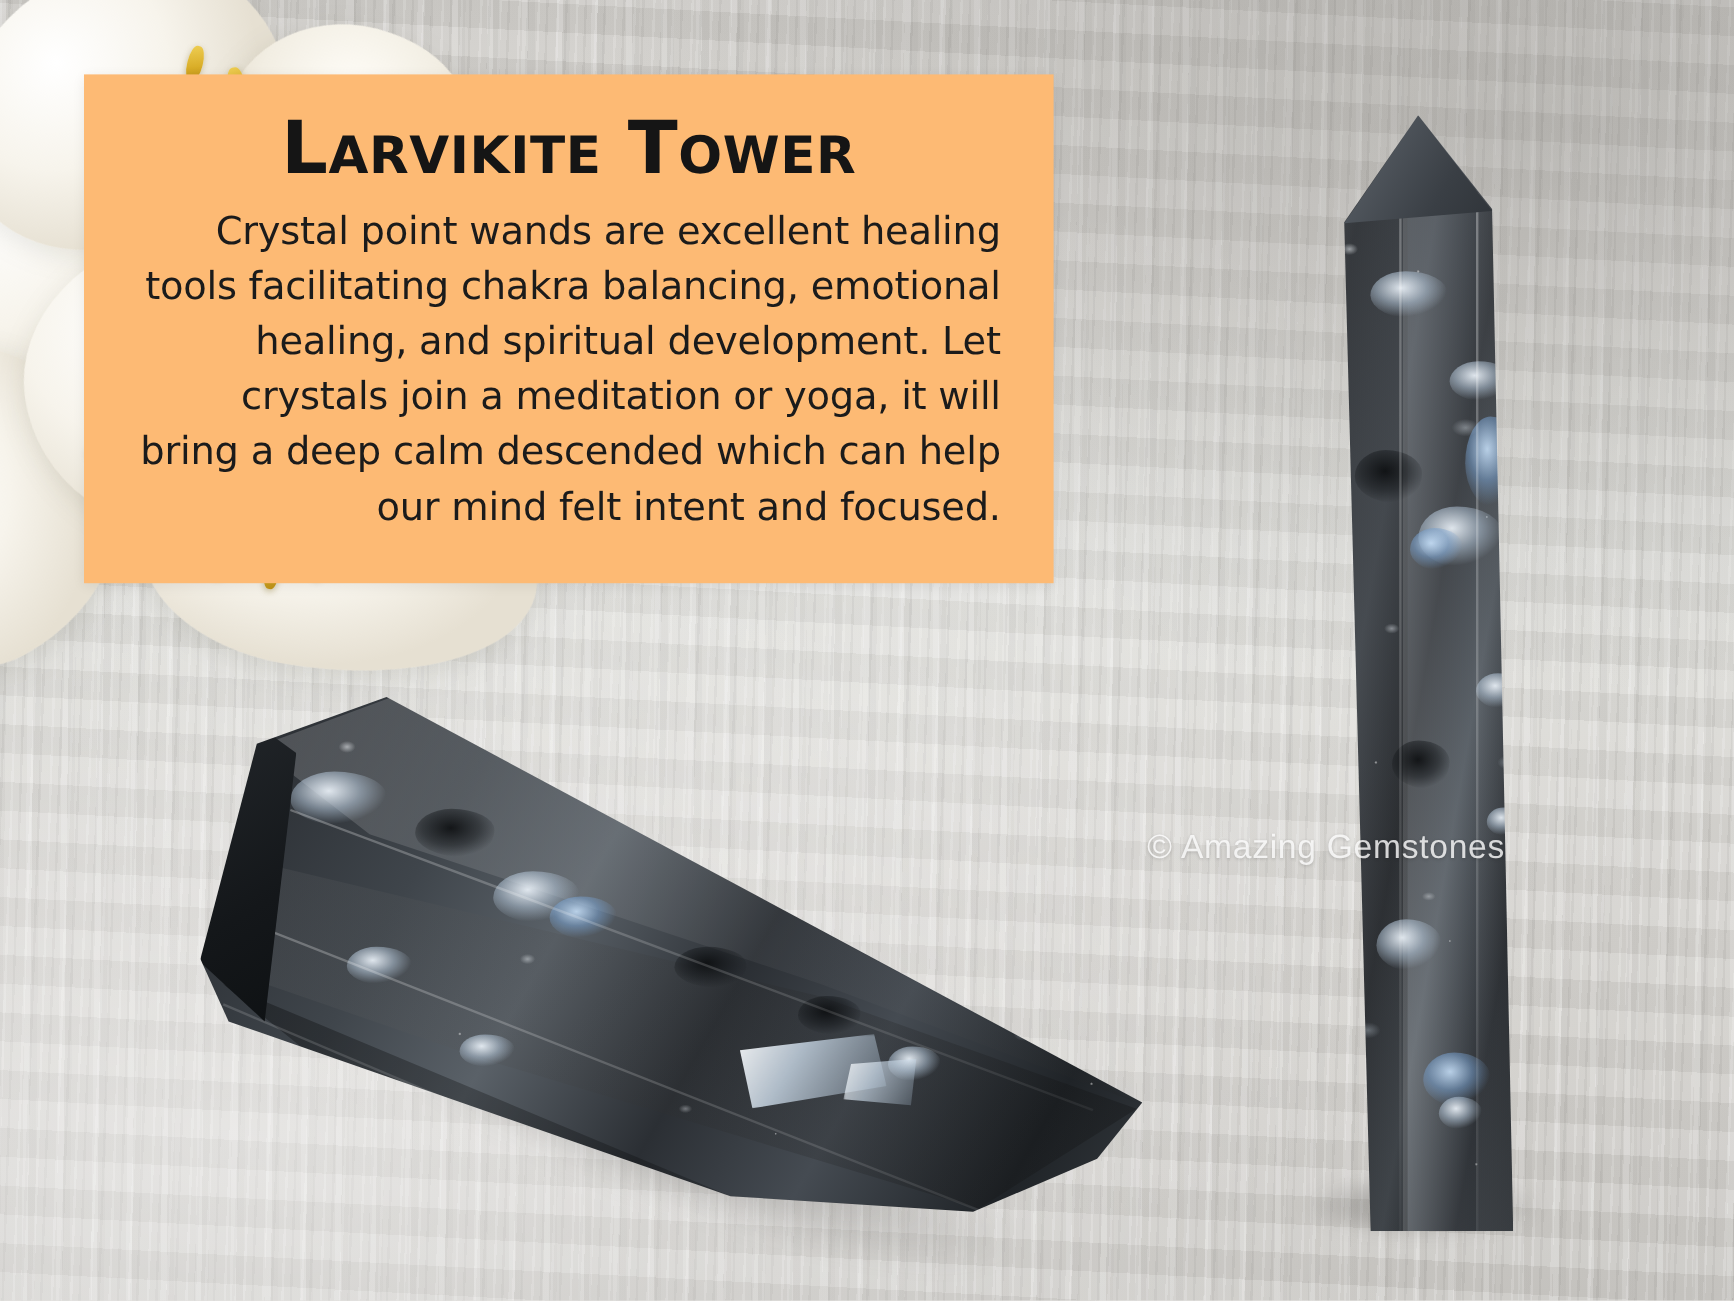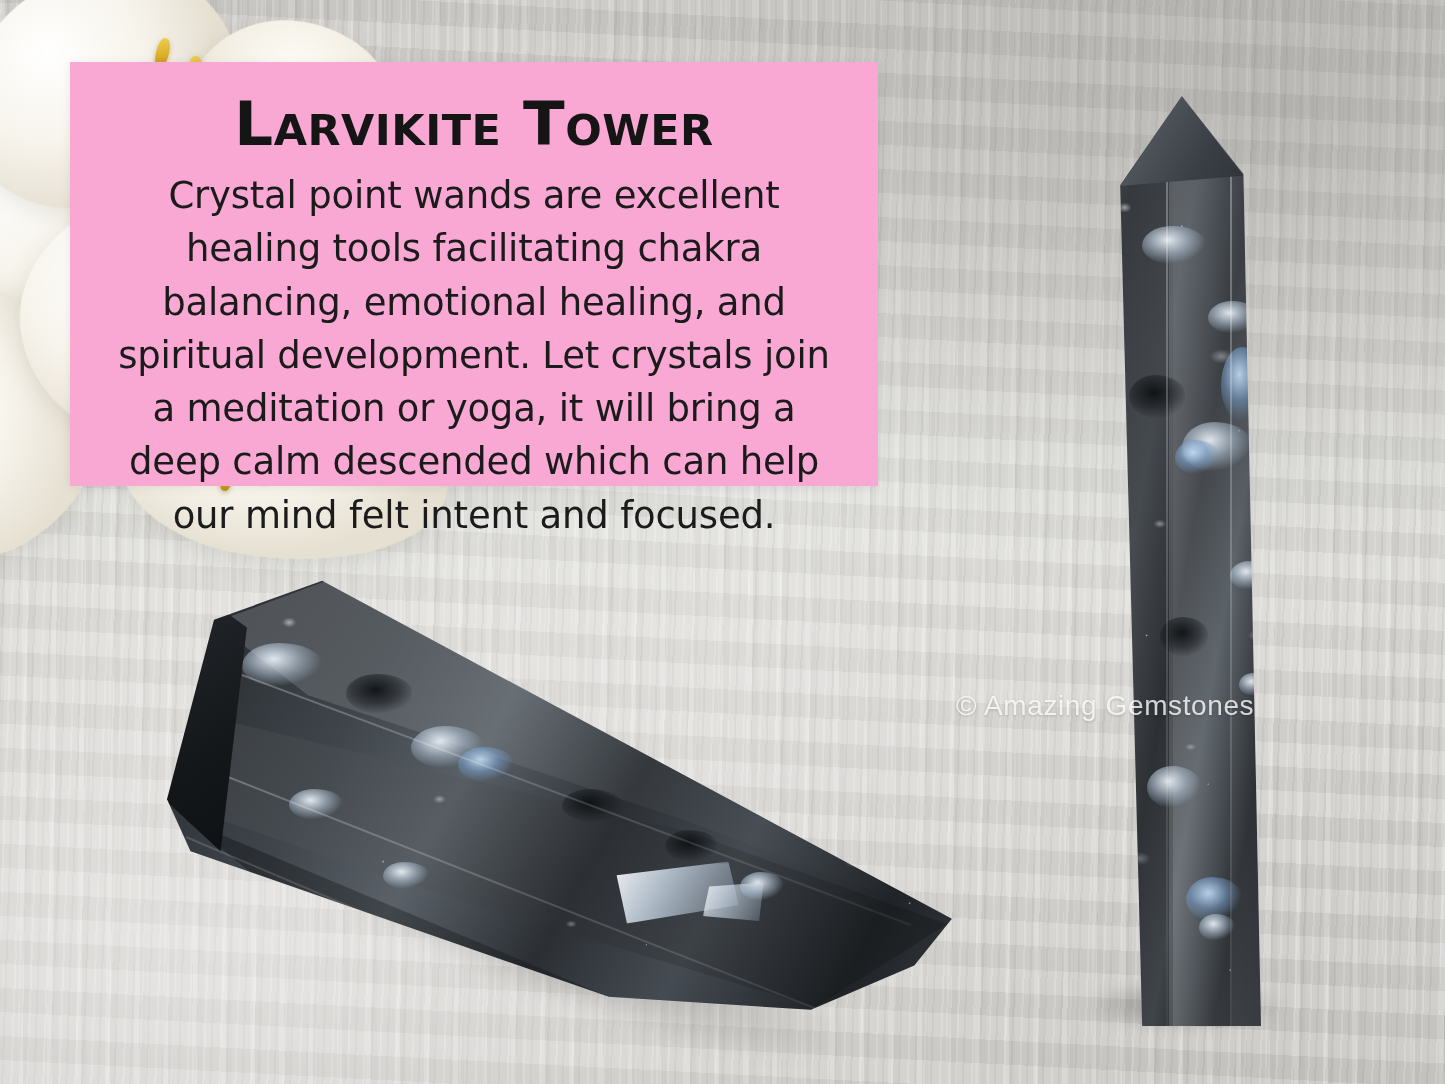--- a/index.html
+++ b/index.html
@@ -120,40 +120,40 @@
     border-radius: 2px;
   }
 
   
   .card {
     position: absolute;
     left: 70px;
     top: 62px;
     width: 808px;
     height: 424px;
-    background: #f9a8d4;
+    background: #fdba74;
     box-shadow: 0 2px 10px rgba(0,0,0,0.07);
     padding: 0;
   }
   .card-title {
     margin: 26px 0 2px 0;
     text-align: center;
     font-family: "DejaVu Sans", sans-serif;
     font-weight: bold;
     font-size: 61px;
     letter-spacing: 0.5px;
     color: #151515;
     font-variant: small-caps;
     text-transform: capitalize;
   }
   .card-body {
     margin: 10px 44px 0 44px;
-    text-align: center;
+    text-align: right;
     font-family: "DejaVu Sans", sans-serif;
-    font-size: 37px;
+    font-size: 32px;
     line-height: 1.44;
     color: #1b1b1b;
     letter-spacing: -0.2px;
   }
 
   
   .watermark {
     position: absolute;
     left: 956px;
     top: 690px;

